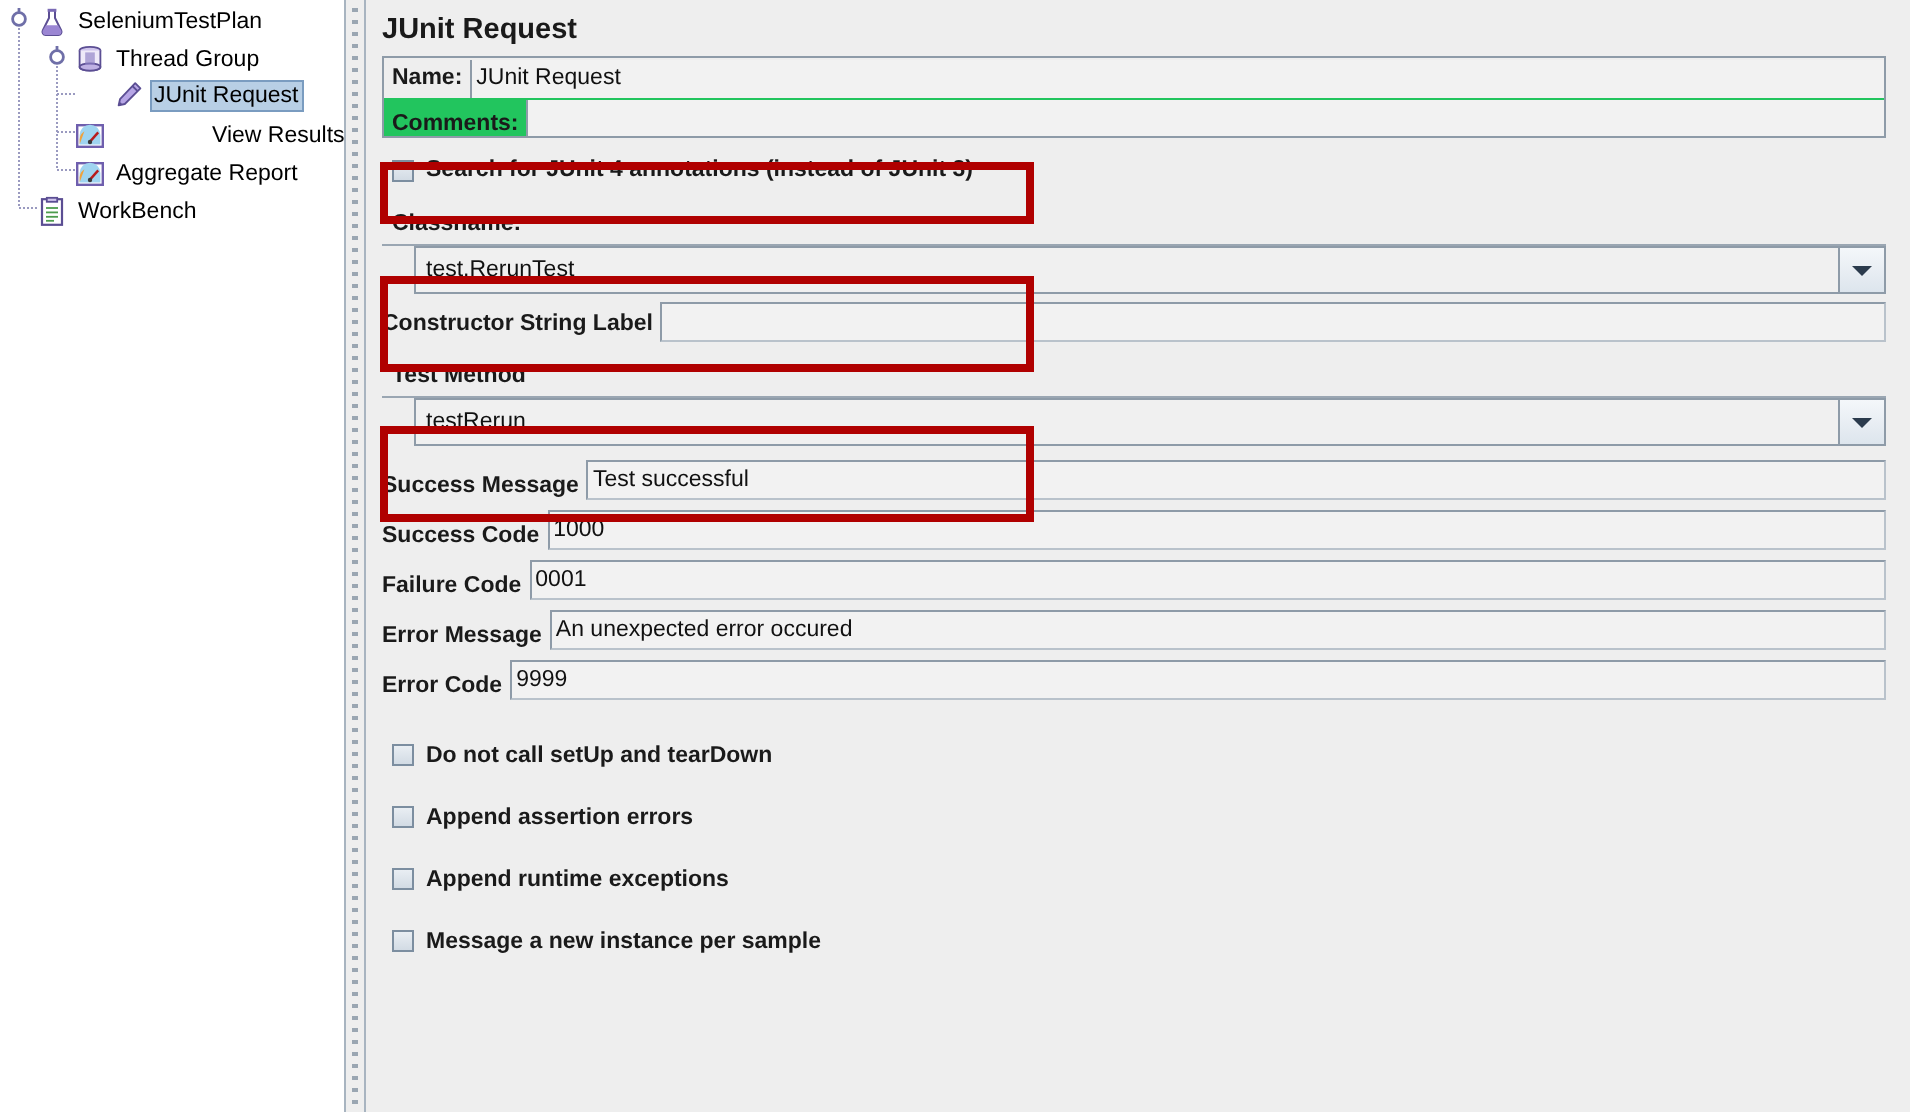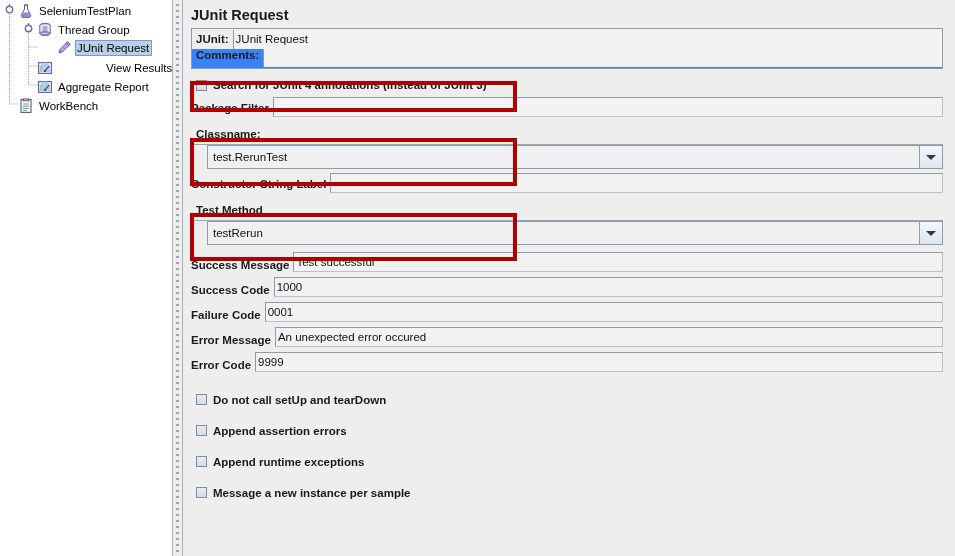--- a/index.html
+++ b/index.html
@@ -151,25 +151,25 @@
     border-bottom: none;
     background: #eeeeee;
     box-sizing: border-box;
   }
   .name-row .row-label { padding-left: 4px; }
   .name-row .jtext { border: none; border-left: 1px solid #8e9ba8; background: #f2f2f2; height: 19px;}
 
   .comments-row {
     margin: 0 12px 0 8px;
     display: flex;
-    align-items: flex-start;
+    align-items: flex-end;
     height: 20px;
     border: 1px solid #8e9ba8;
     border-top: none;
-    background: #3b82f6;
+    background: #22c55e;
     box-sizing: border-box;
   }
   .comments-row .row-label { padding-left: 4px; }
   .comments-row .jtext { border: none; border-left: 1px solid #8e9ba8; background: #f2f2f2; height: 18px;}
 
   
   .jcheck-row {
     display: flex;
     align-items: center;
     height: 22px;
@@ -365,40 +365,36 @@
 
   <div class="splitter">
     <div class="splitter-dots"></div>
   </div>
 
   <div class="main-panel">
 
     <div class="panel-title">JUnit Request</div>
 
     <div class="name-row">
-      <span class="row-label">JUnit:</span>
+      <span class="row-label">Name:</span>
       <span class="jtext">JUnit Request</span>
     </div>
 
     <div class="comments-row">
       <span class="row-label">Comments:</span>
       <span class="jtext"></span>
     </div>
 
     <div class="spacer-4"></div>
 
     <div class="jcheck-row" style="height:24px;">
       <span class="jcheck"></span>
       <span class="jcheck-label">Search for JUnit 4 annotations (instead of JUnit 3)</span>
     </div>
 
-    <div class="row" style="height:22px;">
-      <span class="row-label">Package Filter</span>
-      <span class="jtext"></span>
-    </div>
 
     <div class="spacer-5"></div>
 
     <div class="combo-label">Classname:</div>
     <div class="combo-row">
       <div class="combo">
         <span class="combo-text">test.RerunTest</span>
         <span class="combo-arrow-btn">
           <span class="arrow-down"></span>
         </span>

